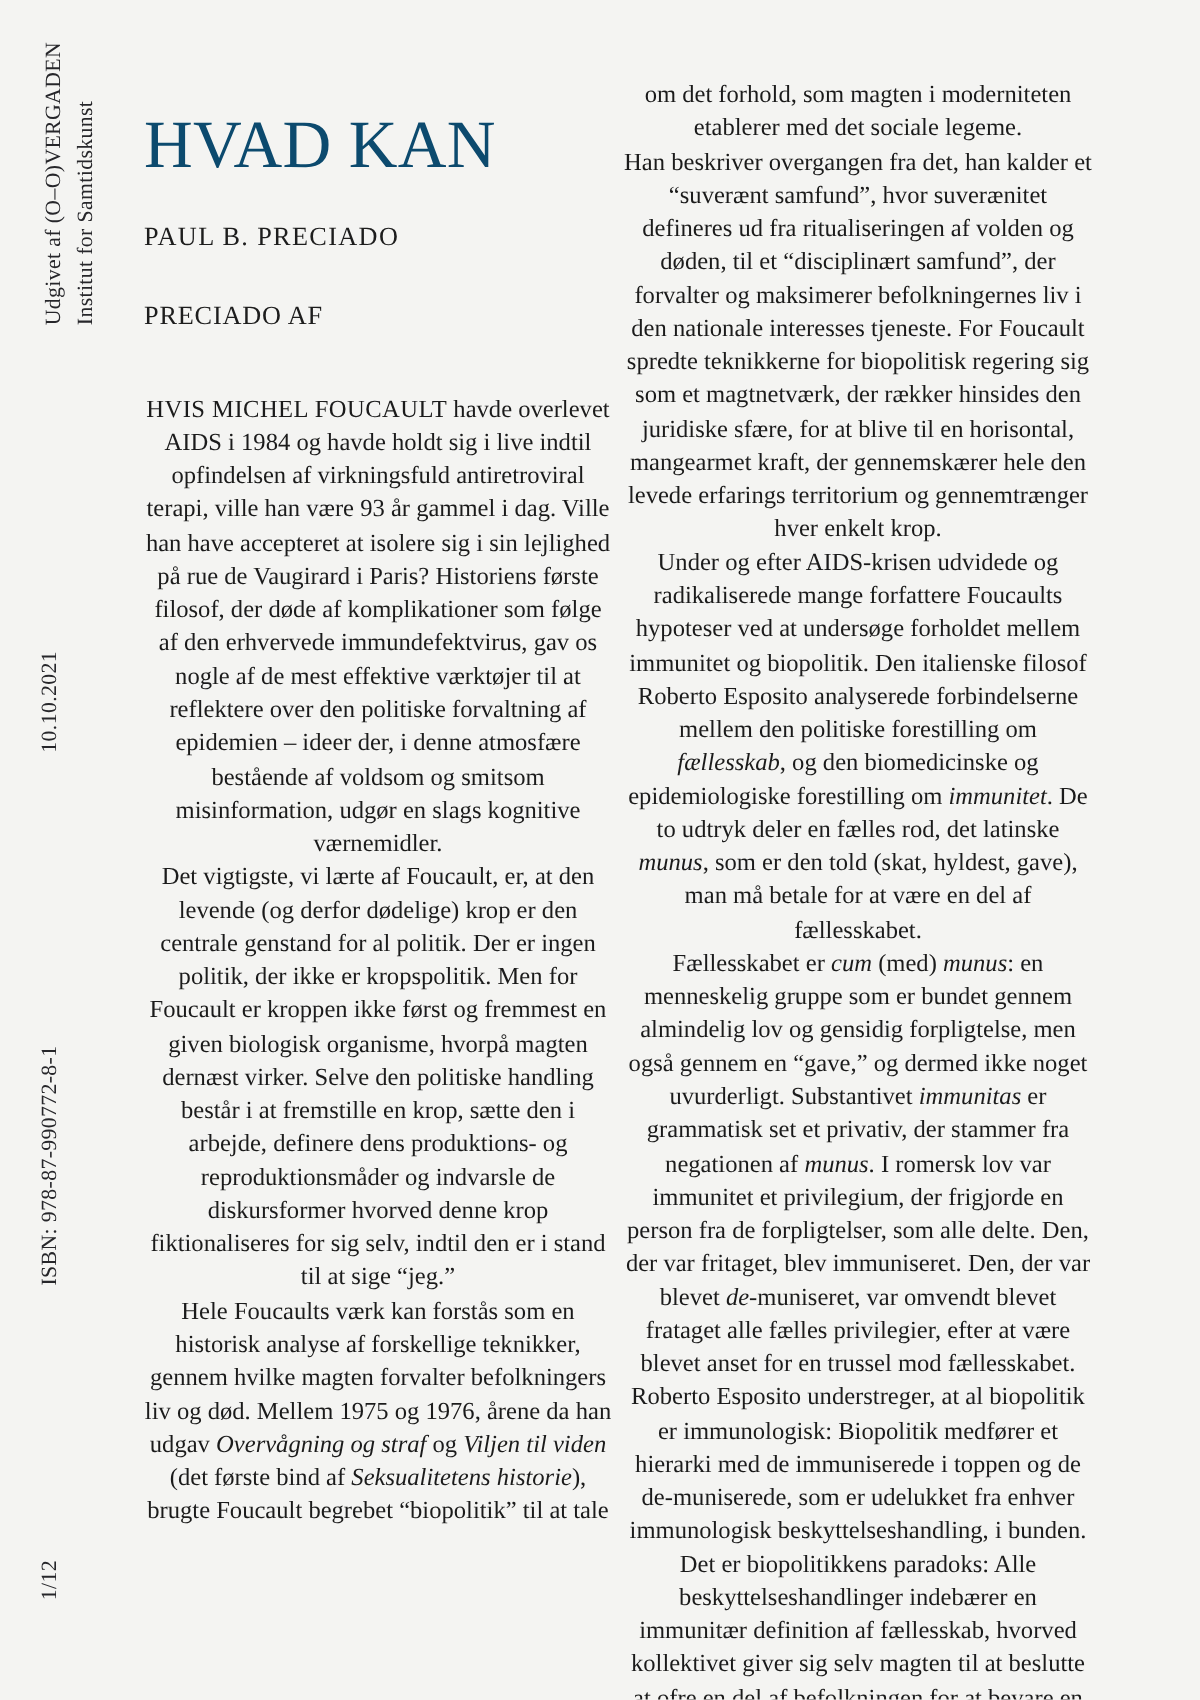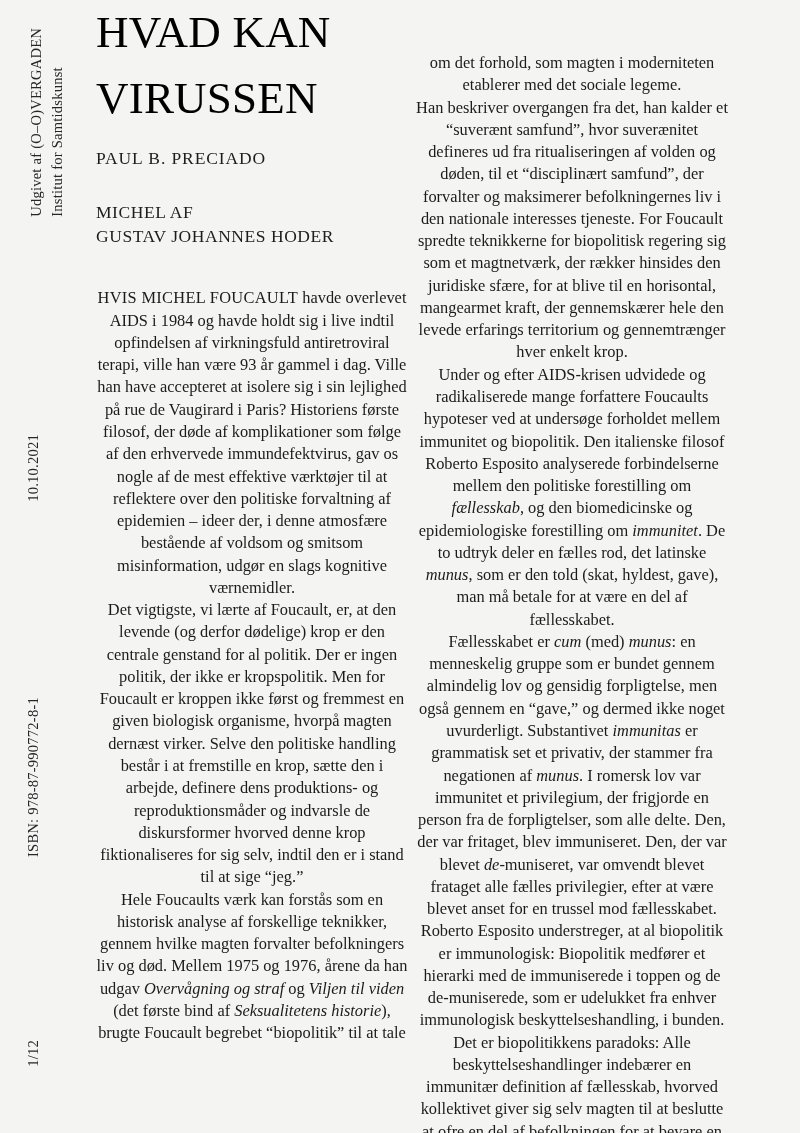--- a/index.html
+++ b/index.html
@@ -76,26 +76,27 @@
     position: absolute;
     top: 0;
     width: 312px;
   }
   .col-left  { left: 10px; }
   .col-right { left: 330px; }
 
   
   .title {
     margin: 0;
+    padding-top: 64px;
     font-family: "Liberation Serif", "DejaVu Serif", serif;
     font-weight: 400;
     font-size: 45px;
     line-height: 1.46;
     letter-spacing: 0.2px;
-    color: #000000;
+    color: #0c4a6e;
   }
   .title .tl { display: block; }
 
   .byline {
     margin: 16px 0 0 0;
     font-size: 17.5px;
     letter-spacing: 0.9px;
     color: #1d1d1d;
     line-height: 1.3;
   }
@@ -145,28 +146,26 @@
     <div class="vtext visbn">ISBN: 978-87-990772-8-1</div>
     <div class="vtext vpage">1/12</div>
   </div>
 
   <div class="content">
 
     <div class="col col-left">
 
       <h1 class="title">
         <span class="tl">HVAD KAN</span>
-        <span class="tl">VIRUSSEN</span>
       </h1>
 
       <div class="byline">PAUL B. PRECIADO</div>
 
       <div class="translator">
-        <span class="tl">MICHEL AF</span>
-        <span class="tl">GUSTAV JOHANNES HODER</span>
+        <span class="tl">PRECIADO AF</span>
       </div>
 
       <div class="body">
         <p><span class="caps">HVIS MICHEL FOUCAULT</span><span> havde overlevet AIDS i 1984 og havde holdt sig i live indtil opfindelsen af virkningsfuld antiretroviral terapi, ville han være 93 år gammel i dag. Ville han have accepteret at isolere sig i sin lejlighed på rue de Vaugirard i Paris? Historiens første filosof, der døde af komplikationer som følge af den erhvervede immundefektvirus, gav os nogle af de mest effektive værktøjer til at reflektere over den politiske forvaltning af epidemien – ideer der, i denne atmosfære bestående af voldsom og smitsom misinformation, udgør en slags kognitive værnemidler.</span></p>
         <p>Det vigtigste, vi lærte af Foucault, er, at den levende (og derfor dødelige) krop er den centrale genstand for al politik. Der er ingen politik, der ikke er kropspolitik. Men for Foucault er kroppen ikke først og fremmest en given biologisk organisme, hvorpå magten dernæst virker. Selve den politiske handling består i at fremstille en krop, sætte den i arbejde, definere dens produktions- og reproduktionsmåder og indvarsle de diskursformer hvorved denne krop fiktionaliseres for sig selv, indtil den er i stand til at sige “jeg.”</p>
         <p><span>Hele Foucaults værk kan forstås som en historisk analyse af forskellige teknikker, gennem hvilke magten forvalter befolkningers liv og død. Mellem 1975 og 1976, årene da han udgav </span><em>Overvågning og straf</em><span> og </span><em>Viljen til viden</em><span> (det første bind af </span><em>Seksualitetens historie</em><span>), brugte Foucault begrebet “biopolitik” til at tale</span></p>
       </div>
     </div>
 
     <div class="col col-right">

